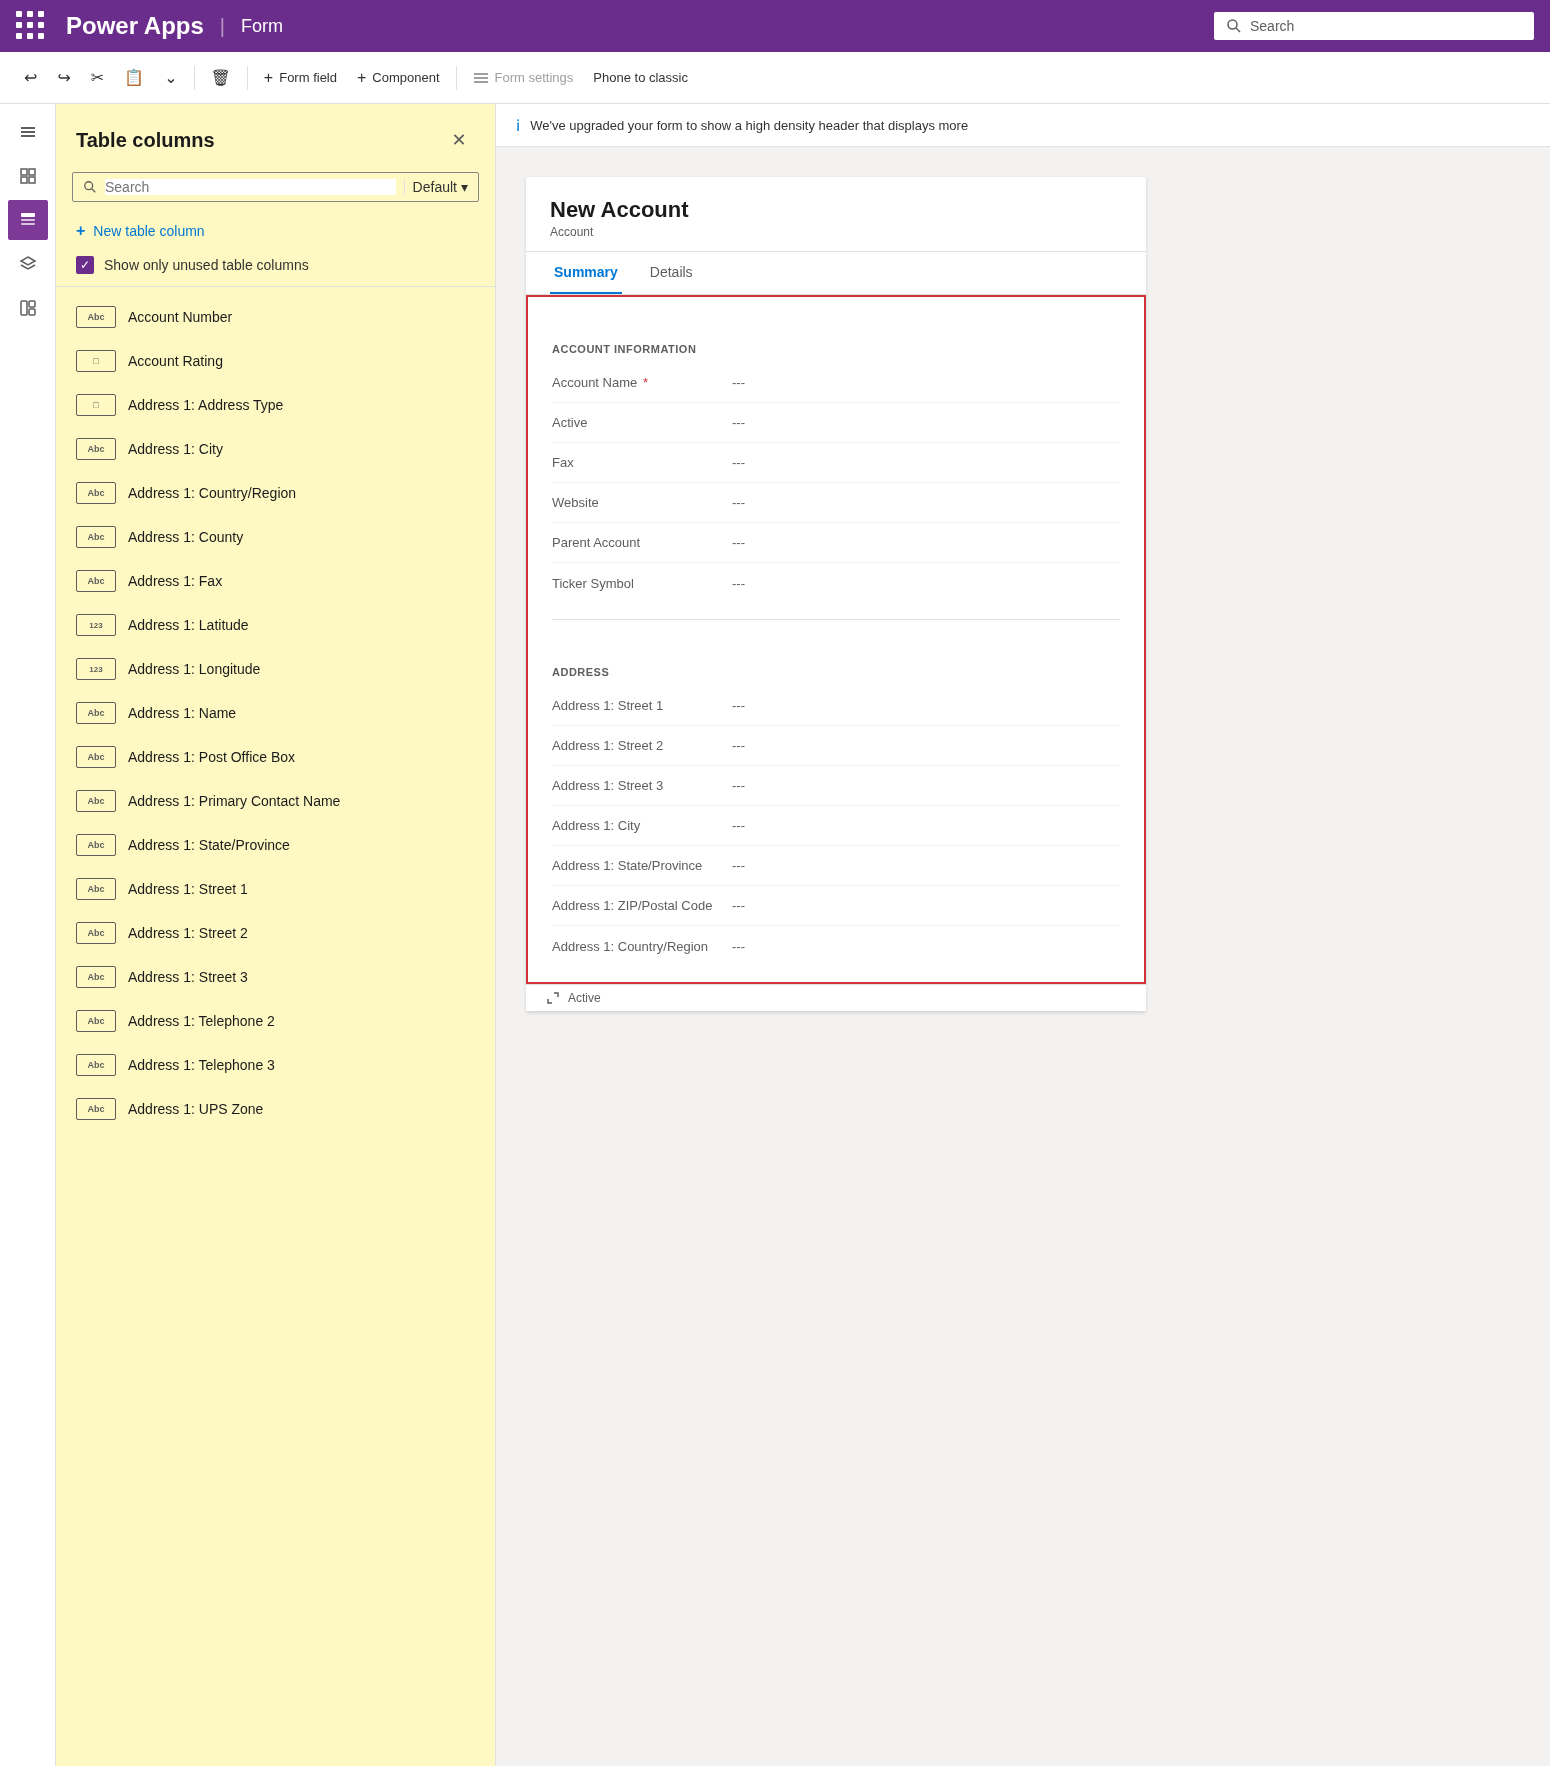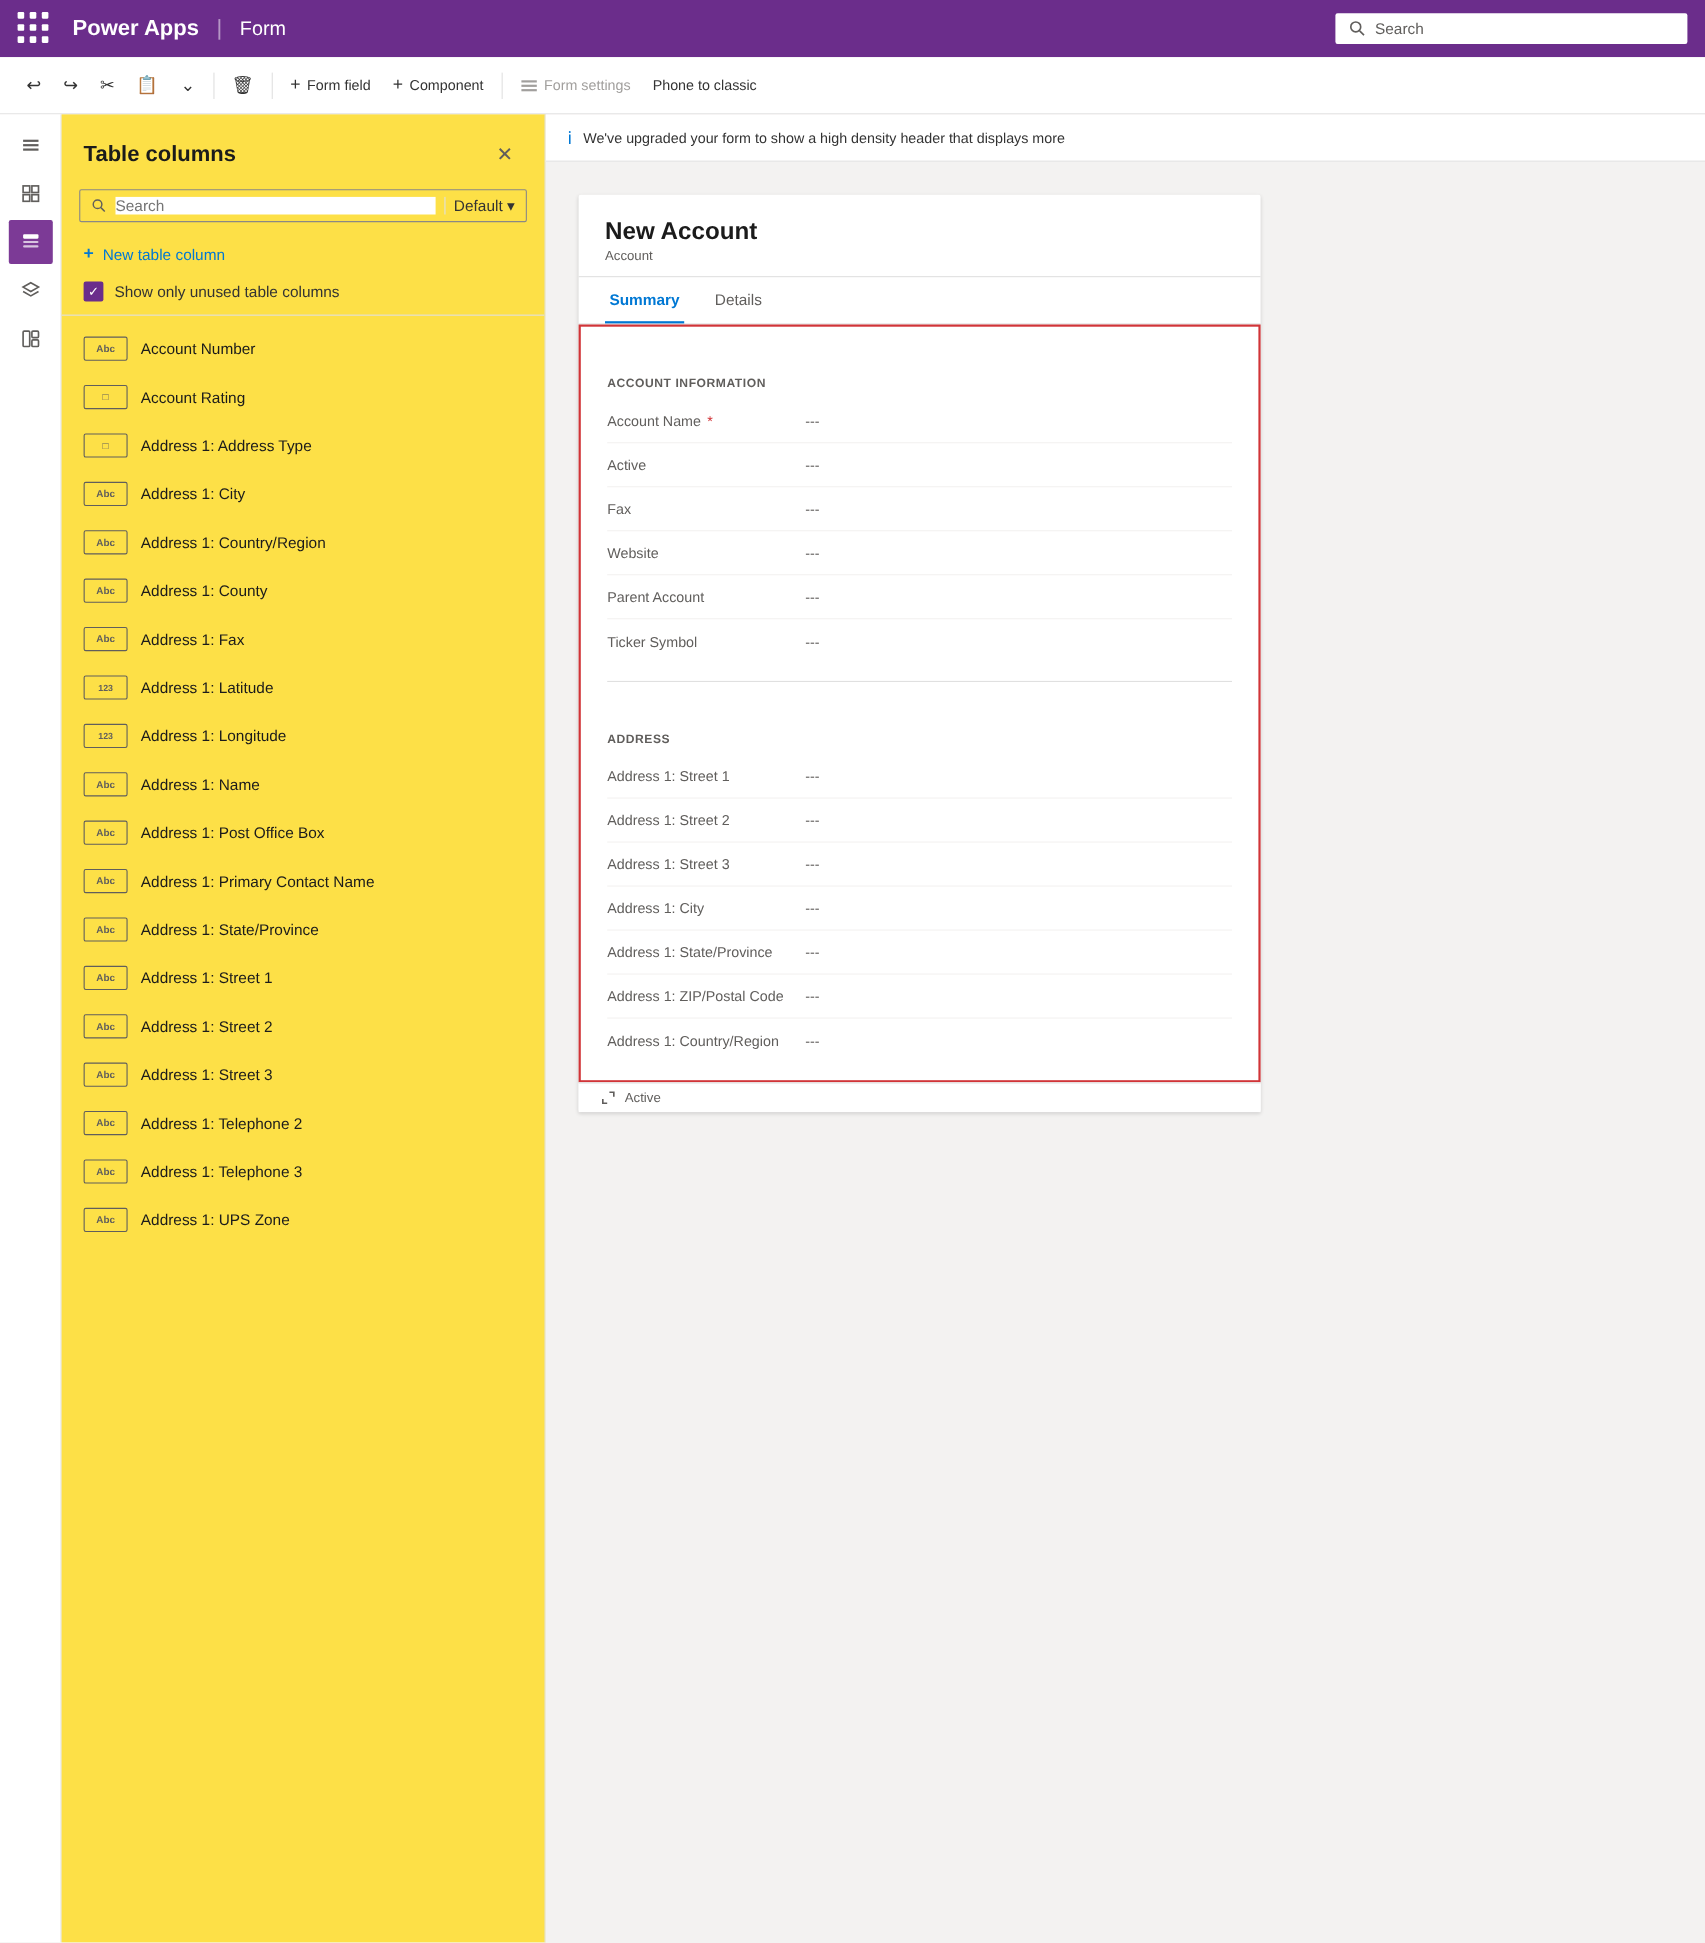--- a/index.html
+++ b/index.html
@@ -20,21 +20,21 @@
       border-radius: 1px;
     }
     .top-nav-grid-icon {
       display: grid;
       grid-template-columns: repeat(3,8px);
       grid-template-rows: repeat(3,8px);
       gap: 3px;
     }
     .top-nav-title {
       color: white;
-      font-size: 20px;
+      font-size: 24px;
       font-weight: 600;
       margin-left: 8px;
     }
     .top-nav-separator {
       color: rgba(255,255,255,0.5);
       font-size: 20px;
       margin: 0 4px;
     }
     .top-nav-subtitle {
       color: white;
@@ -124,21 +124,21 @@
       background: transparent;
     }
     .sidebar-icon-btn.active {
       background: #7c3a96;
       color: white;
     }
 
     
     .table-columns-panel {
       width: 440px;
-      background: #fde047;
+      background: #fef9c3;
       border-right: 1px solid #e0e0e0;
       display: flex;
       flex-direction: column;
       overflow: hidden;
     }
     .panel-header {
       display: flex;
       align-items: center;
       justify-content: space-between;
       padding: 20px 20px 16px;

